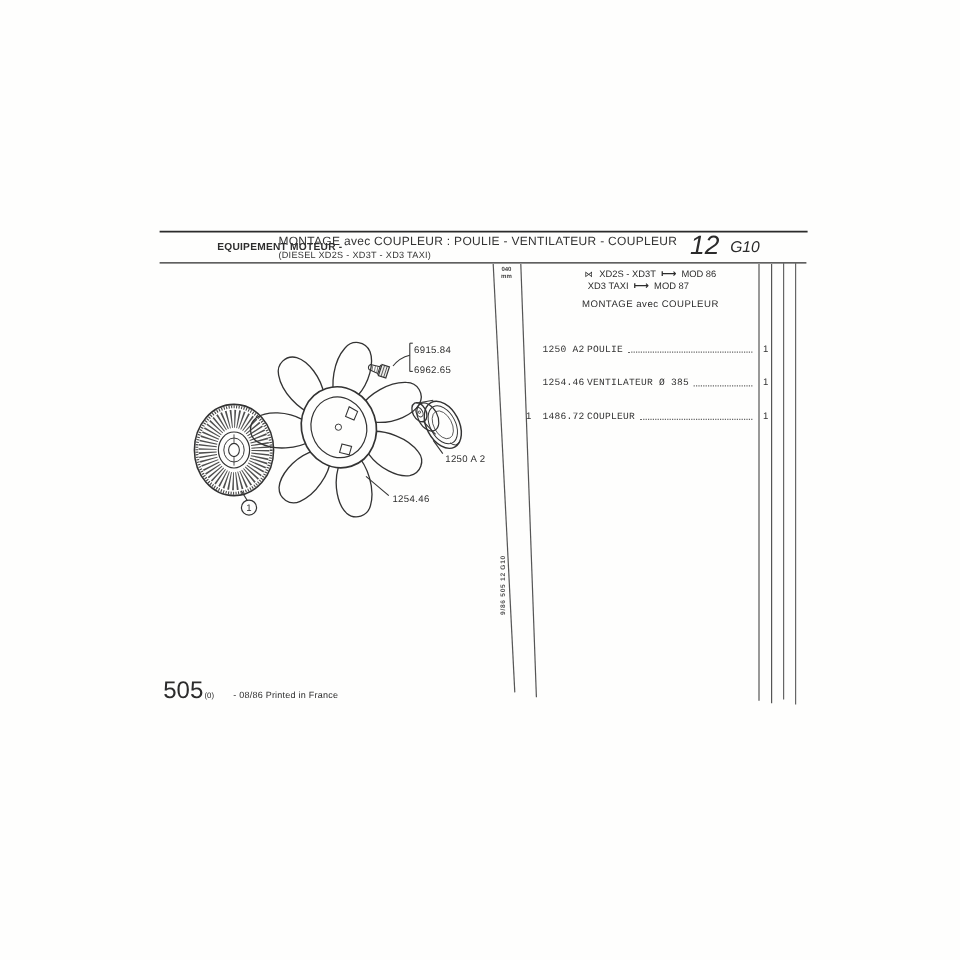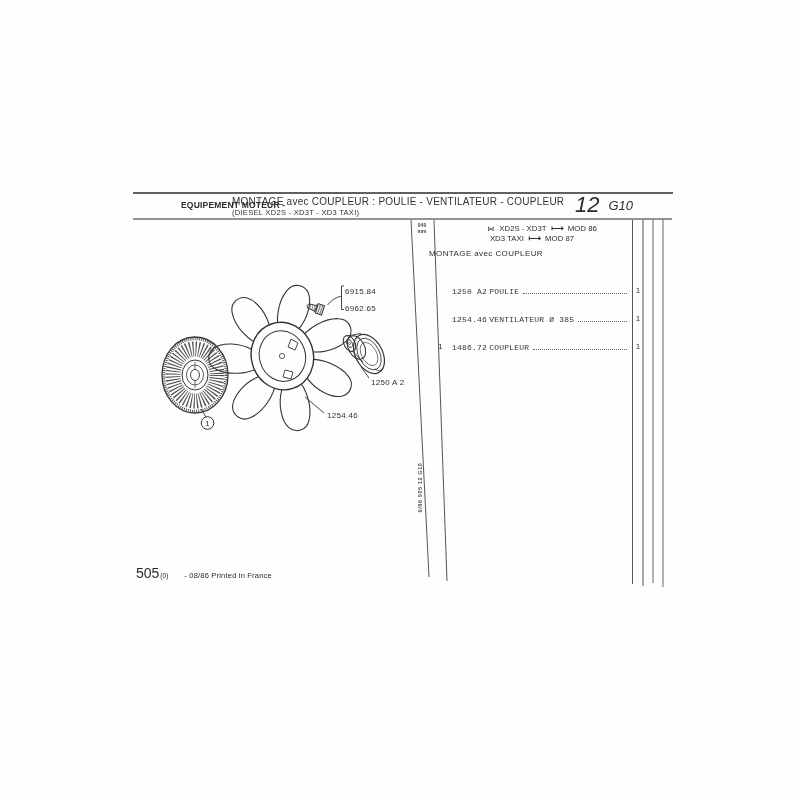--- a/index.html
+++ b/index.html
@@ -15,33 +15,33 @@
   .chapter .num{font-size:22px;}
   .chapter .code{font-size:13px;margin-left:9px;}
 
   .spine-box{left:411px;top:222px;width:22px;text-align:center;font-size:5px;font-weight:700;
              line-height:6px;color:#444;}
   .spine-vert{left:356px;top:483px;width:130px;height:9px;text-align:center;font-size:5.5px;
               font-weight:700;letter-spacing:.6px;color:#555;transform:rotate(-90deg);}
 
   .model-line1{left:447px;top:223px;width:190px;text-align:center;font-size:7.8px;color:#2c2c2c;}
   .model-line2{left:437px;top:233px;width:190px;text-align:center;font-size:7.8px;color:#2c2c2c;}
-  .subtitle{left:429px;top:249px;width:190px;text-align:left;font-size:8px;letter-spacing:.4px;color:#2c2c2c;}
+  .subtitle{left:447px;top:249px;width:190px;text-align:center;font-size:8px;letter-spacing:.4px;color:#2c2c2c;}
   .mseg{display:inline-block;}
   .marrow{font-size:9px;font-weight:700;padding:0 2px;}
   .micon{font-size:7px;padding-right:3px;}
 
   .part-row{left:452px;width:178px;height:10px;display:flex;align-items:flex-end;font-size:8px;color:#333;}
   .part-row .txt{white-space:nowrap;letter-spacing:.2px;font-family:Liberation Mono, monospace;}
   .part-row .leader{flex:1;border-bottom:1.5px dotted #666;margin:0 3px 2px 4px;}
   .qty{width:11px;text-align:center;font-size:8px;color:#333;}
   .refcol{left:434px;width:13px;text-align:center;font-size:8px;color:#333;}
 
   .footer{left:136px;top:565px;display:flex;align-items:baseline;color:#2b2b2b;}
-  .footer .m{font-size:14px;}
+  .footer .m{font-size:20px;}
   .footer .ed{font-size:6.5px;margin-left:1px;}
   .footer .imp{font-size:7.5px;margin-left:16px;letter-spacing:.2px;}
 </style>
 </head>
 <body>
 
 <div class="sheet">
 
   <svg class="abs" width="800" height="800" viewBox="0 0 800 800" style="left:0;top:0;">
 

